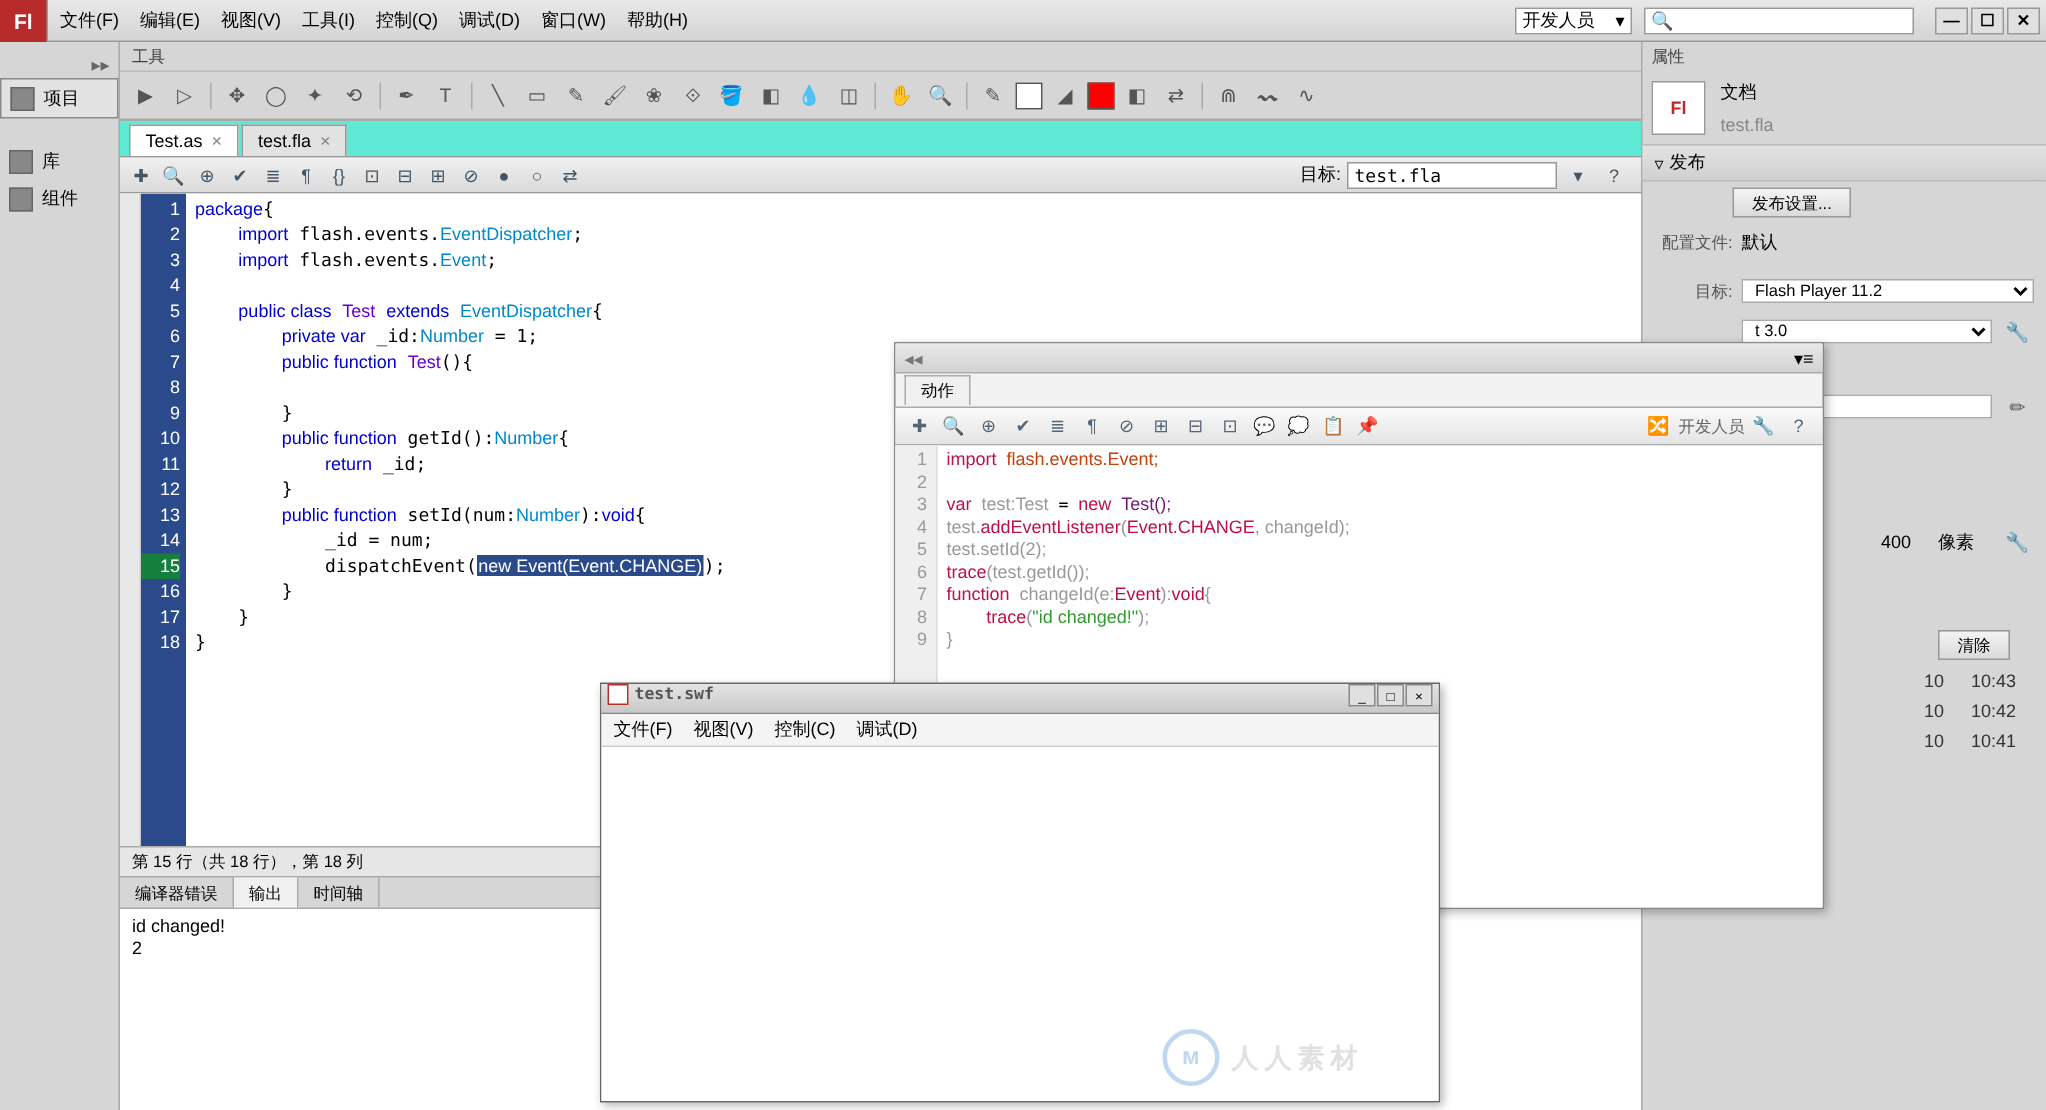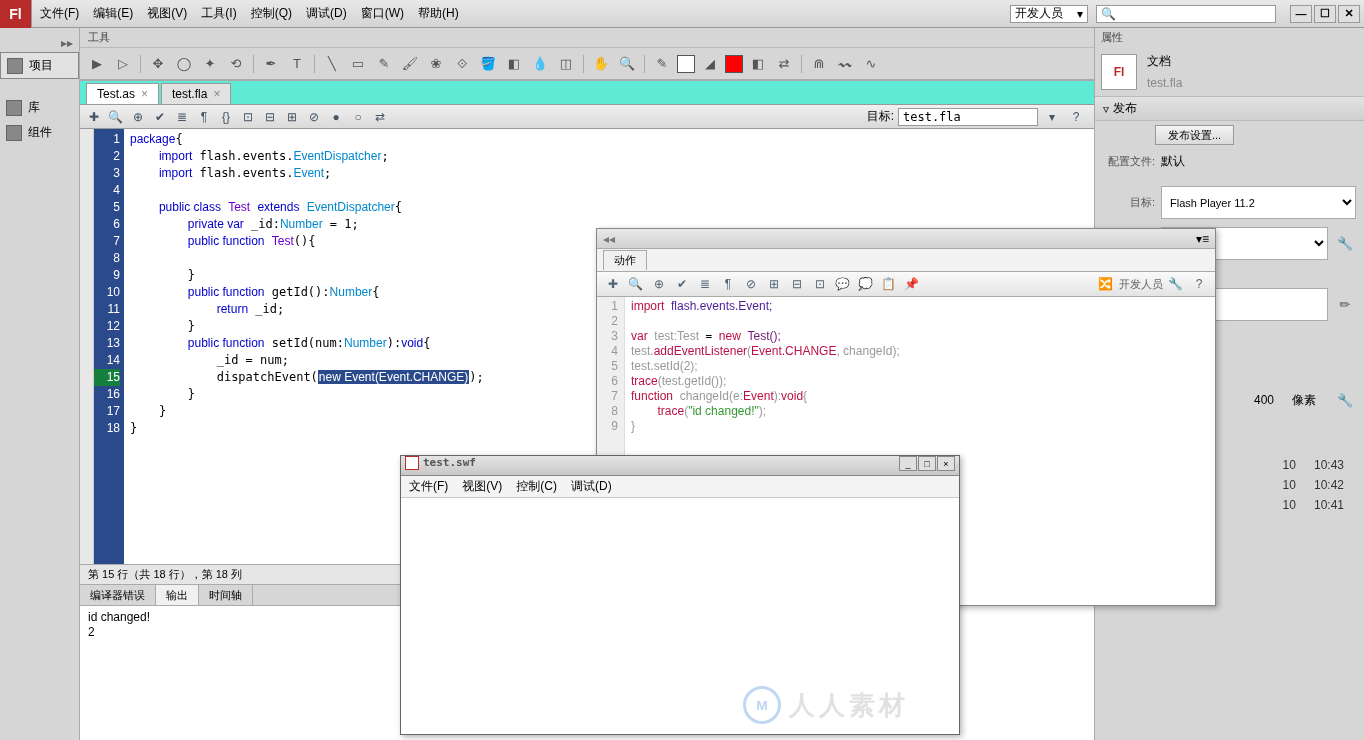--- a/index.html
+++ b/index.html
@@ -46,21 +46,21 @@
 .btab { padding: 3px 10px; border-right: 1px solid #aaa; cursor: pointer; font-size: 11px; }
 .btab.active { background: #f0f0f0; }
 .output-area { height: 134px; background: #fff; font-family: Consolas, monospace; padding: 4px 8px; line-height: 15px; }
 .right-panel { width: 270px; background: #d6d6d6; border-left: 1px solid #aaa; }
 .prop-header { font-size: 11px; padding: 2px 6px; color: #444; }
 .doc-icon-box { display: flex; gap: 10px; padding: 6px; align-items: center; }
 .doc-icon { width: 36px; height: 36px; background: #fff; border: 1px solid #999; display: flex; align-items: center; justify-content: center; color: #b82b2b; font-weight: bold; }
 .section-title { background: linear-gradient(#e2e2e2, #d0d0d0); padding: 3px 8px; font-size: 11px; border-top: 1px solid #bbb; border-bottom: 1px solid #bbb; display: flex; align-items: center; gap: 4px; }
 .form-row { display: flex; align-items: center; padding: 4px 8px; gap: 6px; }
 .form-label { width: 52px; text-align: right; color: #555; font-size: 11px; }
-.form-input { flex: 1; background: #fff; border: 1px solid #aaa; height: 33px; padding: 0 4px; font-size: 11px; }
+.form-input { flex: 1; background: #fff; border: 1px solid #aaa; height: 16px; padding: 0 4px; font-size: 11px; }
 .form-btn { background: linear-gradient(#f4f4f4, #dadada); border: 1px solid #999; height: 20px; padding: 0 12px; font-size: 11px; }
 .clear-btn-row { display: flex; justify-content: flex-end; padding: 4px 24px; }
 .history-row { display: flex; padding: 3px 20px; gap: 18px; font-size: 11px; color: #333; justify-content: flex-end; }
 .actions-panel { position: absolute; left: 596px; top: 228px; width: 620px; height: 378px; background: #f2f2f2; border: 1px solid #888; box-shadow: 2px 2px 6px rgba(0,0,0,0.3); z-index: 50; display: flex; flex-direction: column; }
 .ap-titlebar { height: 20px; background: linear-gradient(#e8e8e8, #d2d2d2); display: flex; align-items: center; padding: 0 6px; border-bottom: 1px solid #aaa; gap: 10px; }
 .ap-titlebar .spacer { flex: 1; }
 .ap-tabbar { height: 22px; display: flex; align-items: center; padding-left: 6px; }
 .ap-tab { background: #f0f0f0; border: 1px solid #aaa; border-bottom: none; padding: 2px 10px; font-size: 11px; }
 .ap-toolbar { height: 26px; background: linear-gradient(#fafafa, #e4e4e4); border-top: 1px solid #aaa; border-bottom: 1px solid #aaa; display: flex; align-items: center; padding: 0 6px; gap: 3px; }
 .ap-tb-btn { width: 20px; height: 20px; display: flex; align-items: center; justify-content: center; color: #567; cursor: pointer; }
@@ -69,21 +69,21 @@
 .ap-code { flex: 1; font-family: Consolas, monospace; padding: 2px 6px; line-height: 15px; font-size: 11px; white-space: pre; }
 .swf-window { position: absolute; left: 400px; top: 455px; width: 560px; height: 280px; background: #fff; border: 1px solid #666; box-shadow: 2px 2px 6px rgba(0,0,0,0.3); z-index: 60; }
 .swf-titlebar { height: 20px; background: linear-gradient(#e4e4e4, #c8c8c8); display: flex; align-items: flex-start; padding: 0 4px; border-bottom: 1px solid #888; }
 .swf-icon { width: 14px; height: 14px; background: #fff; border: 1px solid #b82b2b; display: inline-flex; margin-right: 4px; }
 .swf-title { font-family: Consolas, monospace; font-size: 11px; font-weight: bold; color: #555; flex: 1; }
 .swf-win-btns { display: flex; gap: 1px; }
 .swf-win-btn { width: 18px; height: 15px; background: #e0e0e0; border: 1px solid #888; display: flex; align-items: center; justify-content: center; font-size: 9px; }
 .swf-menu { height: 22px; display: flex; align-items: center; gap: 14px; padding: 0 8px; background: #f4f4f4; border-bottom: 1px solid #ccc; }
 .watermark { position: absolute; right: 50px; bottom: 10px; display: flex; align-items: center; gap: 8px; opacity: 0.35; pointer-events: none; }
 .wm-logo { width: 38px; height: 38px; border-radius: 50%; border: 3px solid #4a90d9; display: flex; align-items: center; justify-content: center; color: #4a90d9; font-weight: bold; font-size: 16px; }
-.wm-text { font-size: 26px; font-weight: bold; color: #aaa; letter-spacing: 4px; text-shadow: 1px 1px 0 #fff; }
+.wm-text { font-size: 18px; font-weight: bold; color: #aaa; letter-spacing: 4px; text-shadow: 1px 1px 0 #fff; }
 </style>
 </head>
 <body>
 
 <div class="menubar">
   <div class="app-logo">Fl</div>
   <div class="menu-items">
     <span>文件(F)</span>
     <span>编辑(E)</span>
     <span>视图(V)</span>
@@ -293,20 +293,23 @@
         <input class="form-input" style="">
         <div class="tool-btn">✏</div>
       </div>
     <div style="height:60px"></div>
     <div class="form-row" style="justify-content:flex-end;gap:18px">
       <span>400</span>
       <span>像素</span>
       <div class="tool-btn">🔧</div>
     </div>
     <div style="height:40px"></div>
+    <div class="clear-btn-row">
+        <button class="form-btn">清除</button>
+      </div>
     <div class="history-row">
         <span>10</span>
         <span>10:43</span>
       </div>
     <div class="history-row">
         <span>10</span>
         <span>10:42</span>
       </div>
     <div class="history-row">
         <span>10</span>
@@ -350,21 +353,21 @@
         <div>1</div>
         <div>2</div>
         <div>3</div>
         <div>4</div>
         <div>5</div>
         <div>6</div>
         <div>7</div>
         <div>8</div>
         <div>9</div>
       </div>
-    <div class="ap-code"><span style="color:#b14">import</span> <span style="color:#4c1d95">flash.events.Event;</span>
+    <div class="ap-code"><span style="color:#b14">import</span> <span style="color:#c2410c">flash.events.Event;</span>
 
 <span style="color:#b14">var</span> <span style="color:#999">test:Test</span> = <span style="color:#b14">new</span> <span style="color:#701a75">Test();</span>
 <span style="color:#999">test.</span><span style="color:#b14">addEventListener</span><span style="color:#999">(</span><span style="color:#b14">Event.CHANGE</span><span style="color:#999">, changeId);</span>
 <span style="color:#999">test.setId(2);</span>
 <span style="color:#b14">trace</span><span style="color:#999">(test.getId());</span>
 <span style="color:#b14">function</span> <span style="color:#999">changeId(e:</span><span style="color:#b14">Event</span><span style="color:#999">):</span><span style="color:#b14">void</span><span style="color:#999">{</span>
     <span style="color:#b14">trace</span><span style="color:#999">(</span><span style="color:#393">"id changed!"</span><span style="color:#999">);</span>
 <span style="color:#999">}</span></div>
   </div>
 </div>

